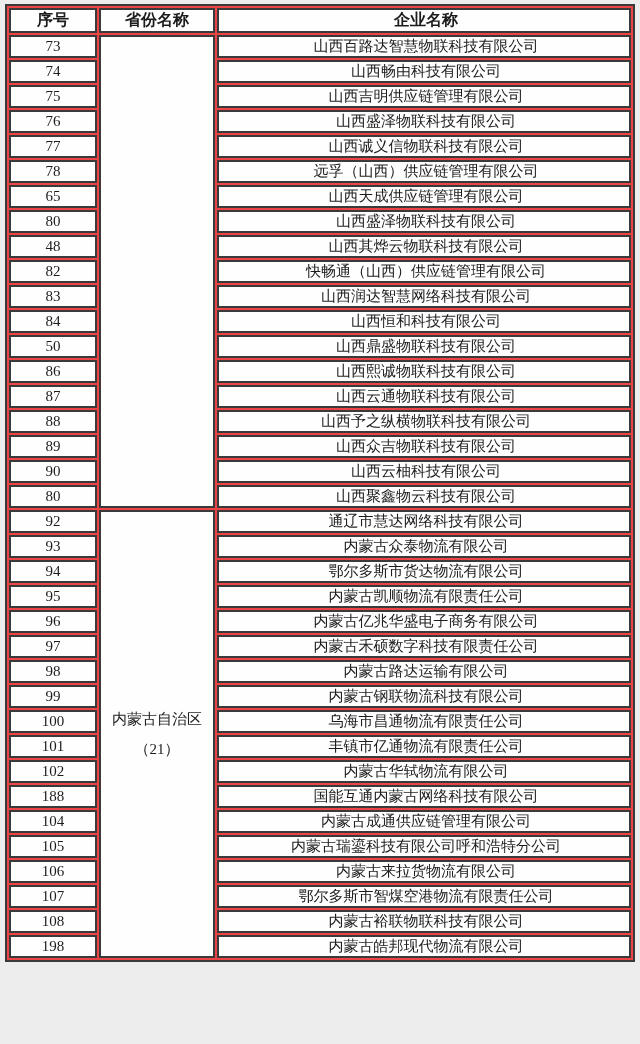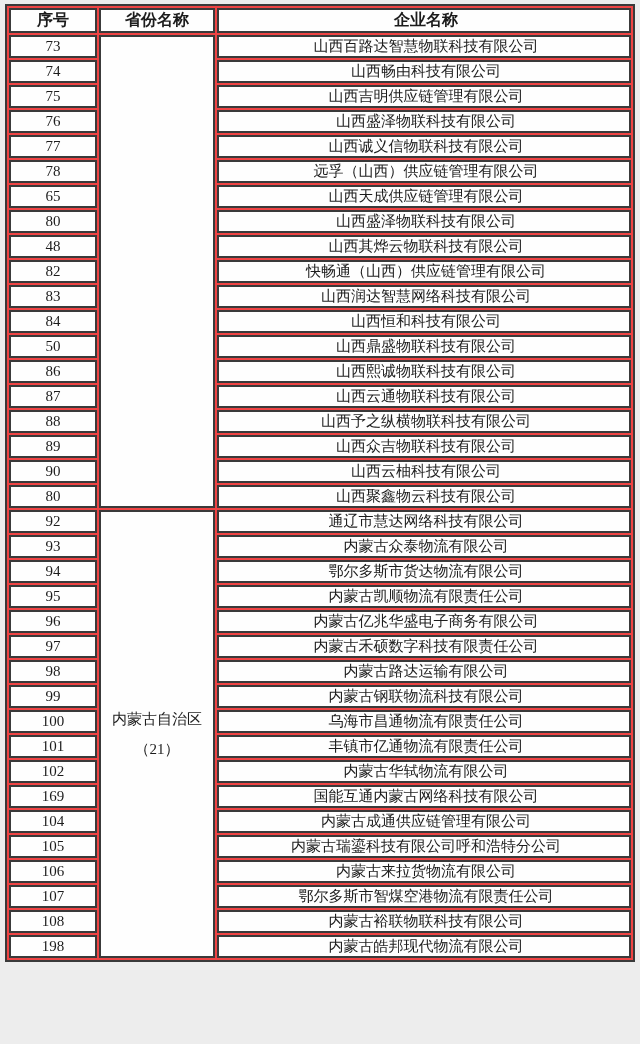--- a/index.html
+++ b/index.html
@@ -184,21 +184,21 @@
         </tr>
         <tr>
           <td class="col-no">101</td>
           <td class="col-company">丰镇市亿通物流有限责任公司</td>
         </tr>
         <tr>
           <td class="col-no">102</td>
           <td class="col-company">内蒙古华轼物流有限公司</td>
         </tr>
         <tr>
-          <td class="col-no">169</td>
+          <td class="col-no">188</td>
           <td class="col-company">国能互通内蒙古网络科技有限公司</td>
         </tr>
         <tr>
           <td class="col-no">104</td>
           <td class="col-company">内蒙古成通供应链管理有限公司</td>
         </tr>
         <tr>
           <td class="col-no">105</td>
           <td class="col-company">内蒙古瑞鎏科技有限公司呼和浩特分公司</td>
         </tr>

